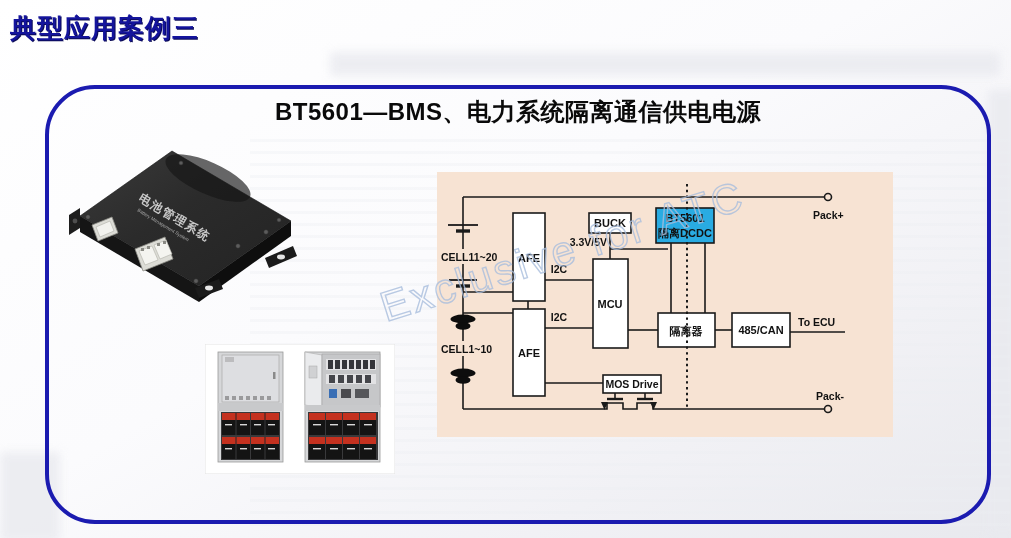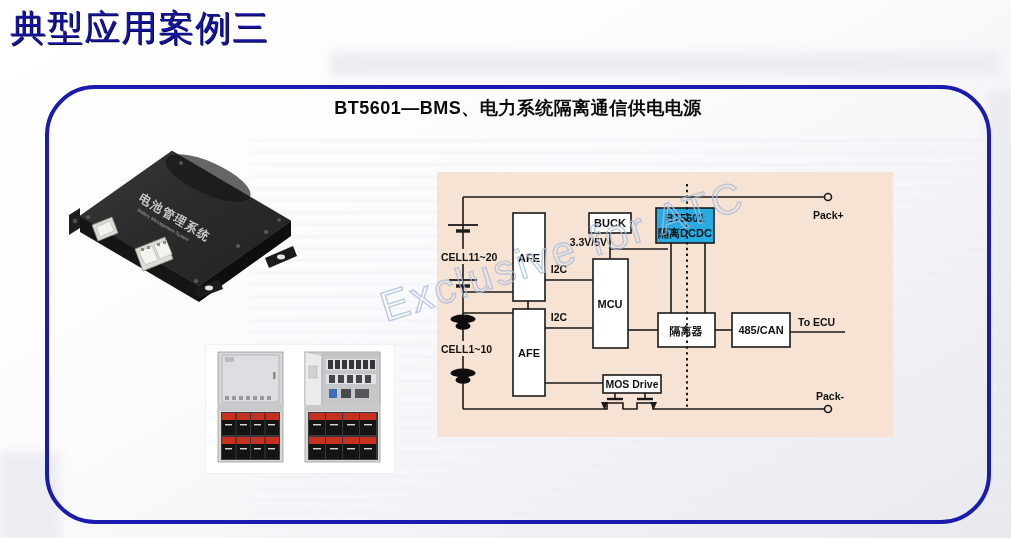--- a/index.html
+++ b/index.html
@@ -9,31 +9,31 @@
     font-family:"Liberation Sans","DejaVu Sans",sans-serif;
   }
   
   .bg-tex{position:absolute;background:#e9eaef;filter:blur(5px);opacity:.8;}
   .bg-tex.t1{left:330px;top:52px;width:670px;height:24px;}
   .bg-tex.t2{left:988px;top:90px;width:30px;height:448px;}
   .bg-tex.t3{left:0px;top:452px;width:60px;height:90px;}
   .bg-lines{position:absolute;left:250px;top:130px;width:760px;height:400px;opacity:.35;
     background:repeating-linear-gradient(180deg,transparent 0 9px,#eceef2 9px 12px);}
   .page-title{
-    position:absolute;left:10px;top:6px;font-size:36px;line-height:44px;
-    font-weight:400;color:#14149c;letter-spacing:1px;
+    position:absolute;left:10px;top:6px;font-size:26px;line-height:44px;
+    font-weight:700;color:#14149c;letter-spacing:1px;
     text-shadow:1px 1px 0 #0b0b55;
   }
   .frame{
     position:absolute;left:45px;top:85px;width:946px;height:439px;
     border:4px solid #1b1bb0;border-radius:50px;box-sizing:border-box;
   }
   .subtitle{
     position:absolute;left:45px;top:96px;width:946px;text-align:center;
-    font-size:18px;font-weight:700;color:#0a0a0a;letter-spacing:.5px;
+    font-size:24px;font-weight:700;color:#0a0a0a;letter-spacing:.5px;
   }
   .abs{position:absolute;}
   svg text{font-family:"Liberation Sans","DejaVu Sans",sans-serif;}
   .blk-label{font-size:11px;font-weight:700;fill:#111;}
   .net-label{font-size:10.5px;font-weight:700;fill:#111;}
   .wm-text{fill:none;stroke:#a9bedd;stroke-width:1.4px;letter-spacing:3px;font-size:42px;}
 </style>
 </head>
 <body>
 

